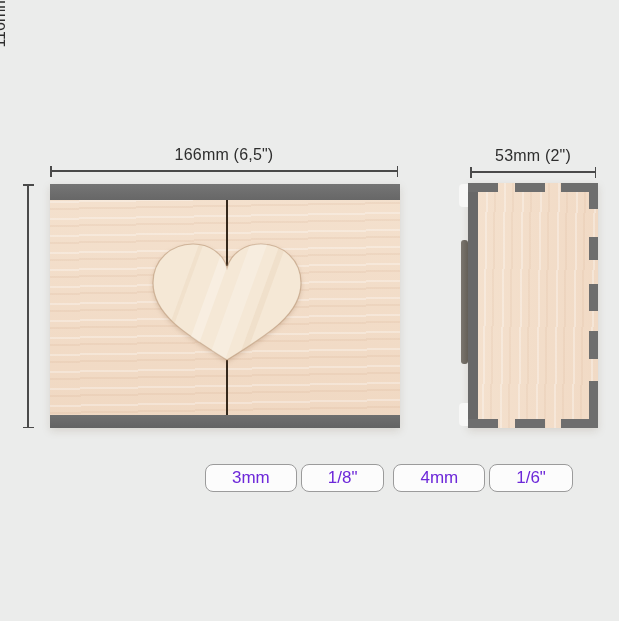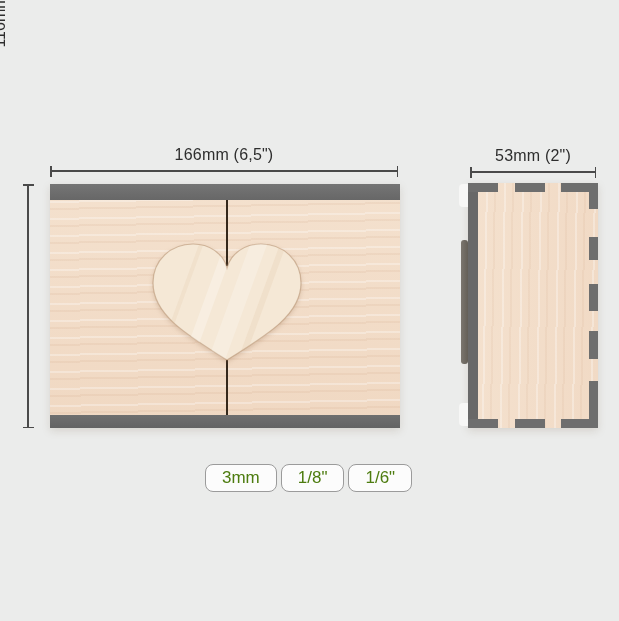--- a/index.html
+++ b/index.html
@@ -78,23 +78,23 @@
   #side-joints{position:absolute;inset:0;z-index:2;}
   #divider-tab{
     position:absolute;left:-7px;top:57px;width:7px;height:124px;z-index:3;
     background:linear-gradient(90deg,#7b766f,#645f57);border-radius:3px;
   }
 
   
   #badges{position:absolute;left:205px;top:464px;display:flex;align-items:center;}
   .badge{
     height:28px;box-sizing:border-box;border:1.5px solid #9b9b9b;border-radius:8px;
-    background:#fcfcfc;color:#4d7c0f;font-size:17px;
+    background:#fcfcfc;color:#6d28d9;font-size:17px;
     display:flex;align-items:center;justify-content:center;
-    padding:0 16px;white-space:nowrap;
+    padding:0 26px;white-space:nowrap;
   }
   .gap-small{margin-left:4px;}
   .gap-large{margin-left:9px;}
 </style>
 </head>
 <body>
 
 <div class="canvas">
 
   <div class="dim-label" id="dim-front-label">166mm (6,5")</div>
@@ -162,16 +162,17 @@
         <rect x="47" y="236" width="30" height="9"></rect>
         <rect x="0" y="236" width="30" height="9"></rect>
       </g>
     </svg>
     <div id="divider-tab"></div>
   </div>
 
   <div id="badges">
     <div class="badge">3mm</div>
     <div class="badge gap-small">1/8"</div>
+    <div class="badge gap-large">4mm</div>
     <div class="badge gap-small">1/6"</div>
   </div>
 
 </div>
 
 </body></html>

